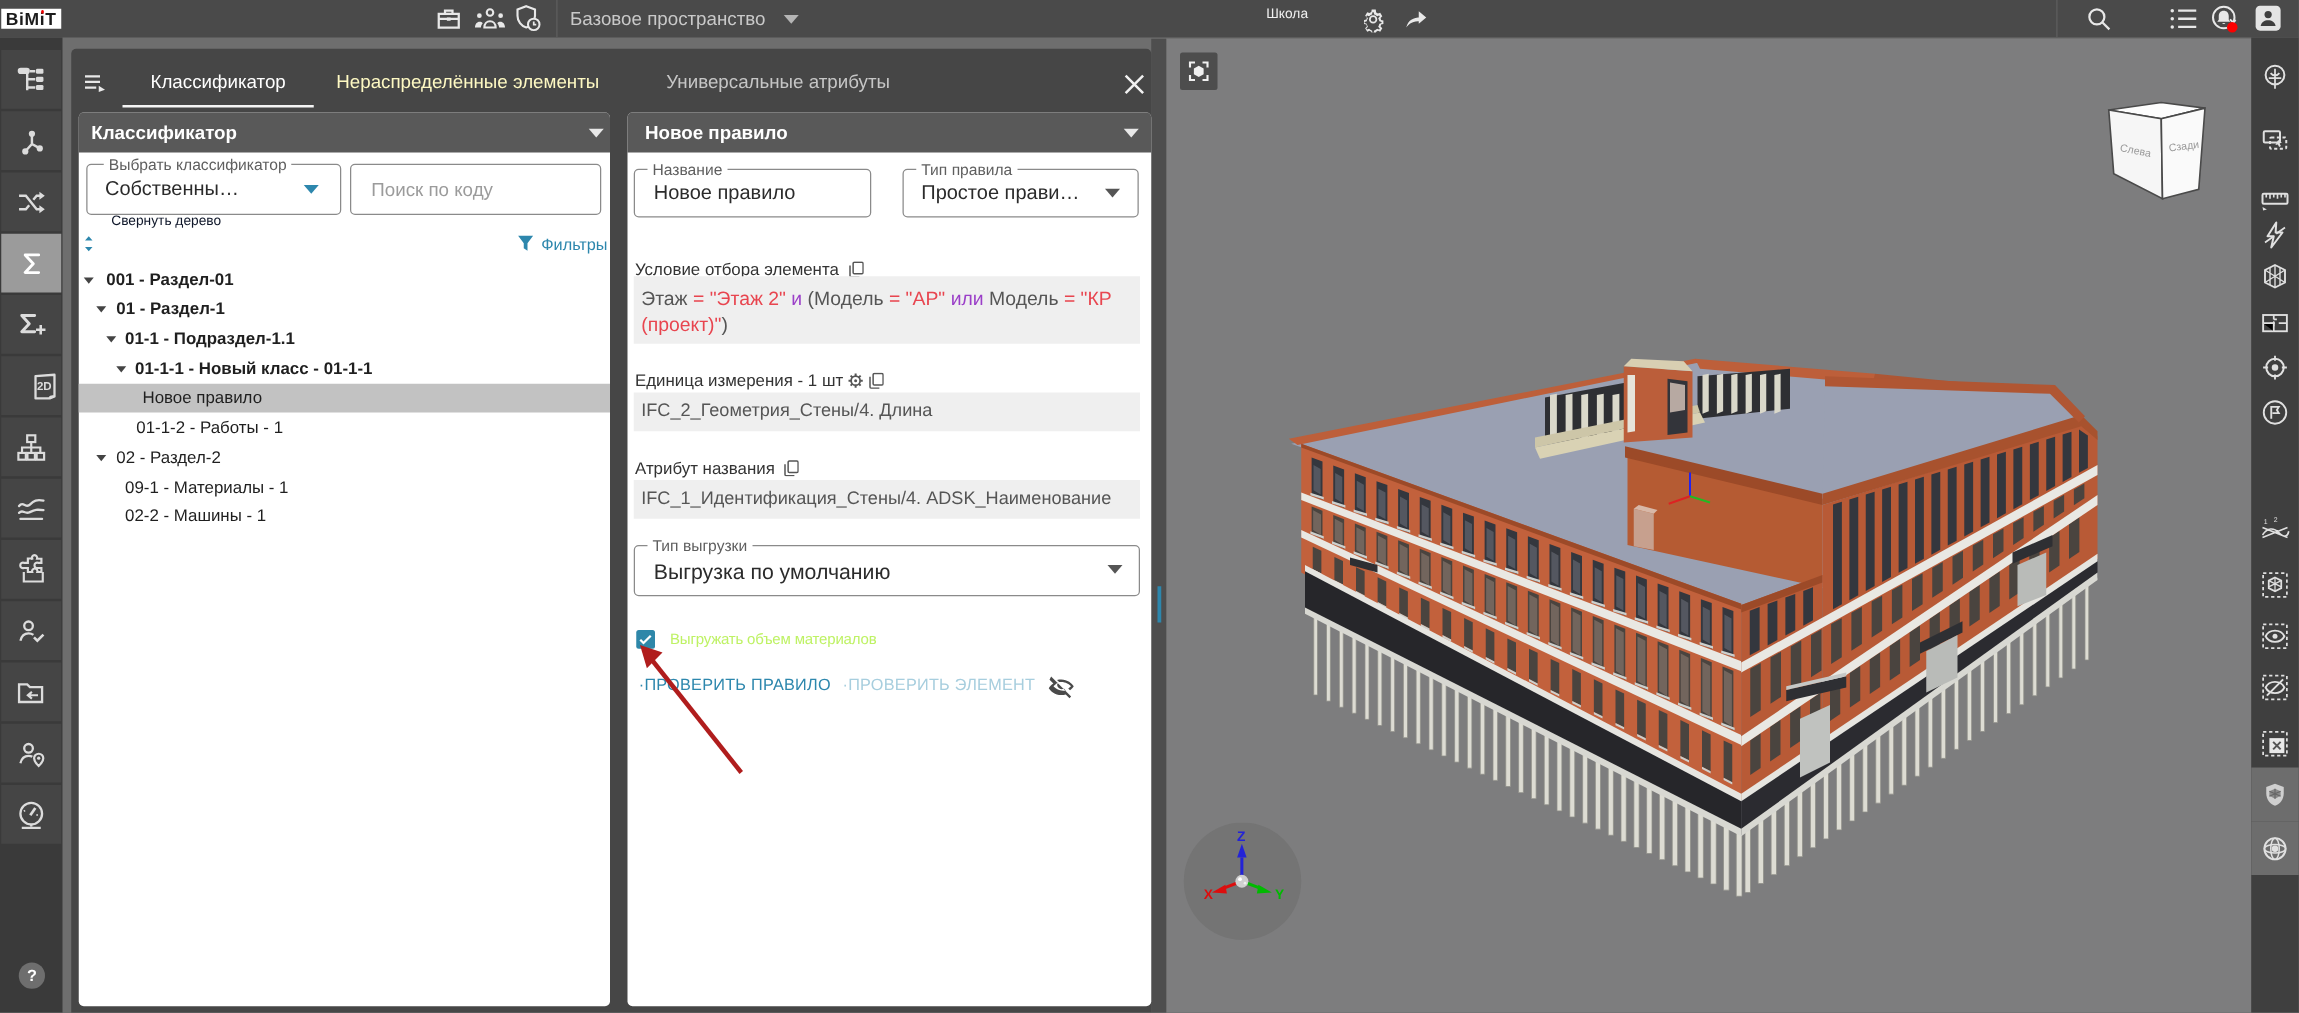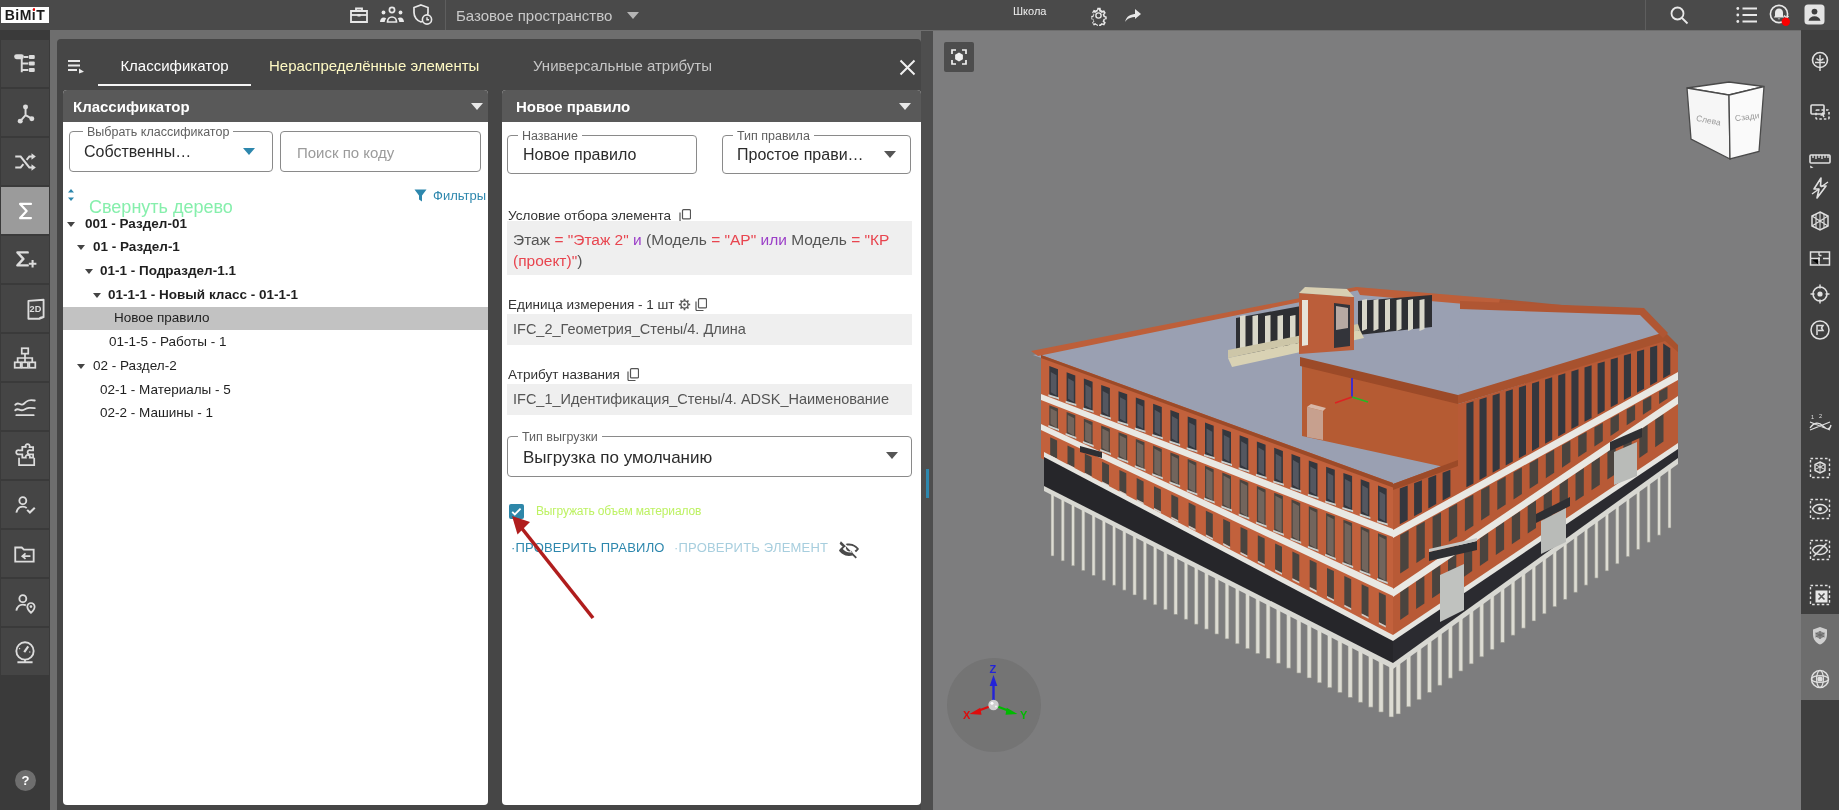--- a/index.html
+++ b/index.html
@@ -653,39 +653,39 @@
 <div class="abs" style="left:471px;top:103px;width:0;height:0;border-left:6px solid transparent;border-right:6px solid transparent;border-top:7px solid #e8e8e8"></div>
 <div class="abs" style="left:69px;top:131px;width:204px;height:41px;border:1px solid #8a8a8a;border-radius:4px"></div>
 <div class="abs" style="left:83px;top:125px;background:#fff;padding:0 4px;font-size:12.5px;color:#5f5f5f">Выбрать классификатор</div>
 <div class="abs" style="left:84px;top:143px;font-size:16px;color:#2b2b2b">Собственны…</div>
 <div class="abs" style="left:243px;top:148px;width:0;height:0;border-left:6px solid transparent;border-right:6px solid transparent;border-top:7px solid #2d87ad"></div>
 <div class="abs" style="left:280px;top:131px;width:201px;height:41px;border:1px solid #8a8a8a;border-radius:4px"></div>
 <div class="abs" style="left:297px;top:144px;font-size:15px;color:#9b9b9b">Поиск по коду</div>
 <div class="abs" style="left:65px;top:188px"><svg width="12" height="14" viewBox="0 0 12 14">
       <path d="M6 1l3 3.4H3z M6 13L3 9.6h6z" fill="#2d87ad"></path>
     </svg></div>
-<div class="abs" style="left:89px;top:197px;font-size:18px;color:#86efac">Свернуть дерево</div>
+<div class="abs" style="left:89px;top:171px;font-size:11px;color:#0f172a">Свернуть дерево</div>
 <div class="abs" style="left:414px;top:188px"><svg width="13" height="13" viewBox="0 0 13 13">
       <path d="M0.5 0.5h12L8 6.5v6l-3-2v-4z" fill="#2d87ad"></path>
     </svg></div>
 <div class="abs" style="left:433px;top:188px;font-size:13px;color:#2d87ad">Фильтры</div>
 <div style="position:absolute;left:67px;top:222px;width:0;height:0;border-left:4.5px solid transparent;border-right:4.5px solid transparent;border-top:5.5px solid #444"></div>
 <div style="position:absolute;left:85px;top:216px;font-size:13.5px;font-weight:700;color:#1f1f1f;white-space:nowrap">001 - Раздел-01</div>
 <div style="position:absolute;left:77px;top:245px;width:0;height:0;border-left:4.5px solid transparent;border-right:4.5px solid transparent;border-top:5.5px solid #444"></div>
 <div style="position:absolute;left:93px;top:239px;font-size:13.5px;font-weight:700;color:#1f1f1f;white-space:nowrap">01 - Раздел-1</div>
 <div style="position:absolute;left:85px;top:269px;width:0;height:0;border-left:4.5px solid transparent;border-right:4.5px solid transparent;border-top:5.5px solid #444"></div>
 <div style="position:absolute;left:100px;top:263px;font-size:13.5px;font-weight:700;color:#1f1f1f;white-space:nowrap">01-1 - Подраздел-1.1</div>
 <div style="position:absolute;left:93px;top:293px;width:0;height:0;border-left:4.5px solid transparent;border-right:4.5px solid transparent;border-top:5.5px solid #444"></div>
 <div style="position:absolute;left:108px;top:287px;font-size:13.5px;font-weight:700;color:#1f1f1f;white-space:nowrap">01-1-1 - Новый класс - 01-1-1</div>
 <div style="position:absolute;left:63px;top:307px;width:425px;height:23px;background:#c2c2c2"></div>
 <div style="position:absolute;left:114px;top:310px;font-size:13.5px;font-weight:400;color:#1f1f1f;white-space:nowrap">Новое правило</div>
-<div style="position:absolute;left:109px;top:334px;font-size:13.5px;font-weight:400;color:#1f1f1f;white-space:nowrap">01-1-5 - Работы - 1</div>
+<div style="position:absolute;left:109px;top:334px;font-size:13.5px;font-weight:400;color:#1f1f1f;white-space:nowrap">01-1-2 - Работы - 1</div>
 <div style="position:absolute;left:77px;top:364px;width:0;height:0;border-left:4.5px solid transparent;border-right:4.5px solid transparent;border-top:5.5px solid #444"></div>
 <div style="position:absolute;left:93px;top:358px;font-size:13.5px;font-weight:400;color:#1f1f1f;white-space:nowrap">02 - Раздел-2</div>
-<div style="position:absolute;left:100px;top:382px;font-size:13.5px;font-weight:400;color:#1f1f1f;white-space:nowrap">02-1 - Материалы - 5</div>
+<div style="position:absolute;left:100px;top:382px;font-size:13.5px;font-weight:400;color:#1f1f1f;white-space:nowrap">09-1 - Материалы - 1</div>
 <div style="position:absolute;left:100px;top:405px;font-size:13.5px;font-weight:400;color:#1f1f1f;white-space:nowrap">02-2 - Машины - 1</div>
 
 <div class="abs" style="left:502px;top:90px;width:419px;height:715px;background:#fff;border-radius:4px"></div>
 <div class="abs" style="left:502px;top:90px;width:419px;height:32px;background:#595959;border-radius:4px 4px 0 0"></div>
 <div class="abs" style="left:516px;top:98px;font-size:15px;font-weight:700;color:#fff">Новое правило</div>
 <div class="abs" style="left:899px;top:103px;width:0;height:0;border-left:6px solid transparent;border-right:6px solid transparent;border-top:7px solid #e8e8e8"></div>
 <div class="abs" style="left:507px;top:135px;width:190px;height:39px;border:1px solid #8a8a8a;border-radius:4px"></div>
 <div class="abs" style="left:518px;top:129px;background:#fff;padding:0 4px;font-size:12.5px;color:#5f5f5f">Название</div>
 <div class="abs" style="left:523px;top:146px;font-size:16px;color:#2b2b2b">Новое правило</div>
 <div class="abs" style="left:722px;top:135px;width:189px;height:39px;border:1px solid #8a8a8a;border-radius:4px"></div>

